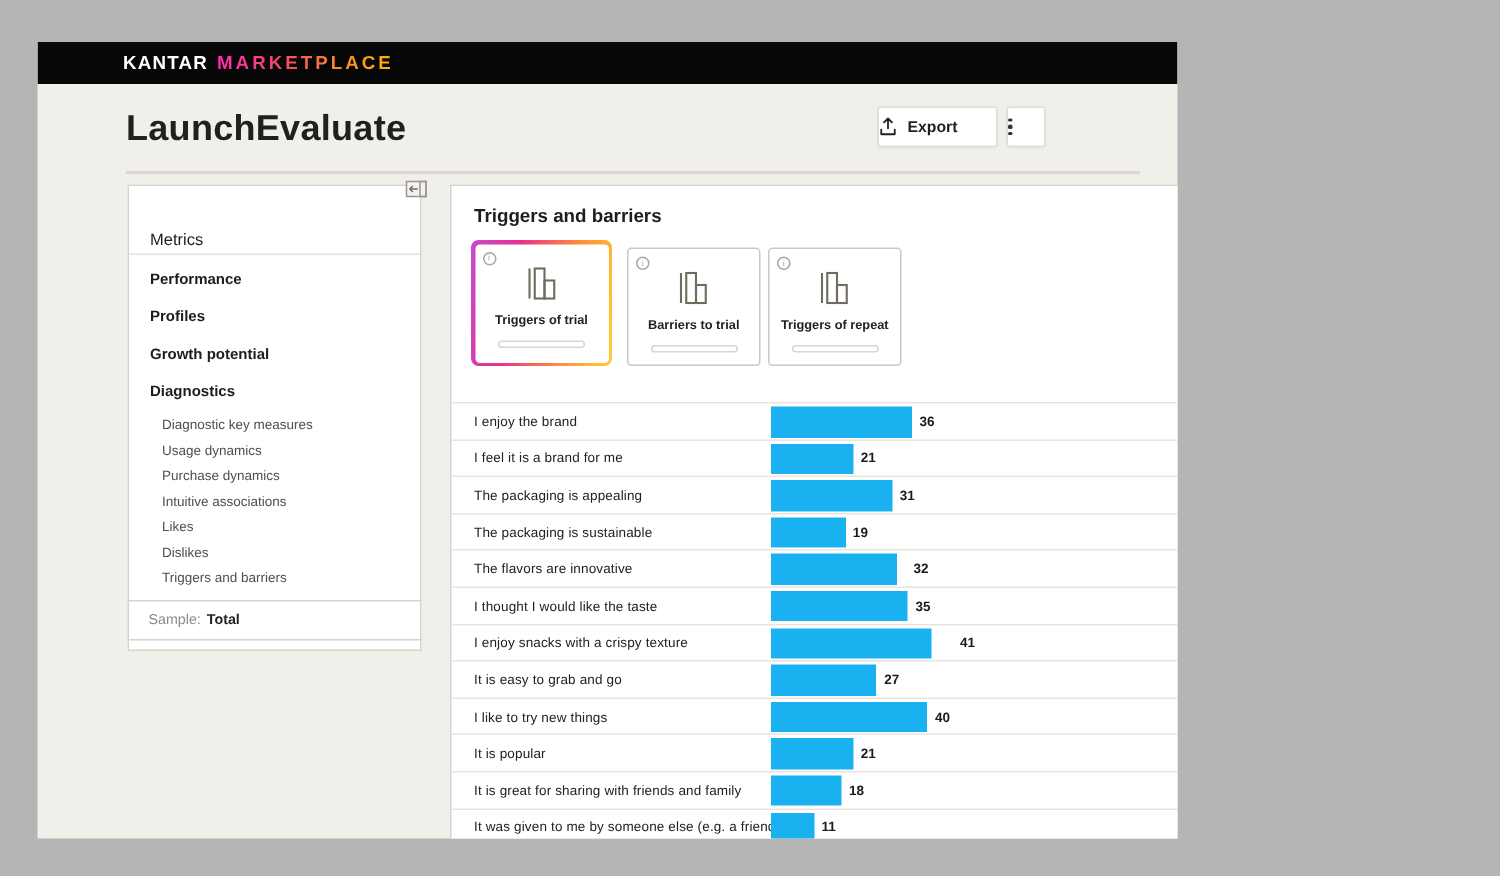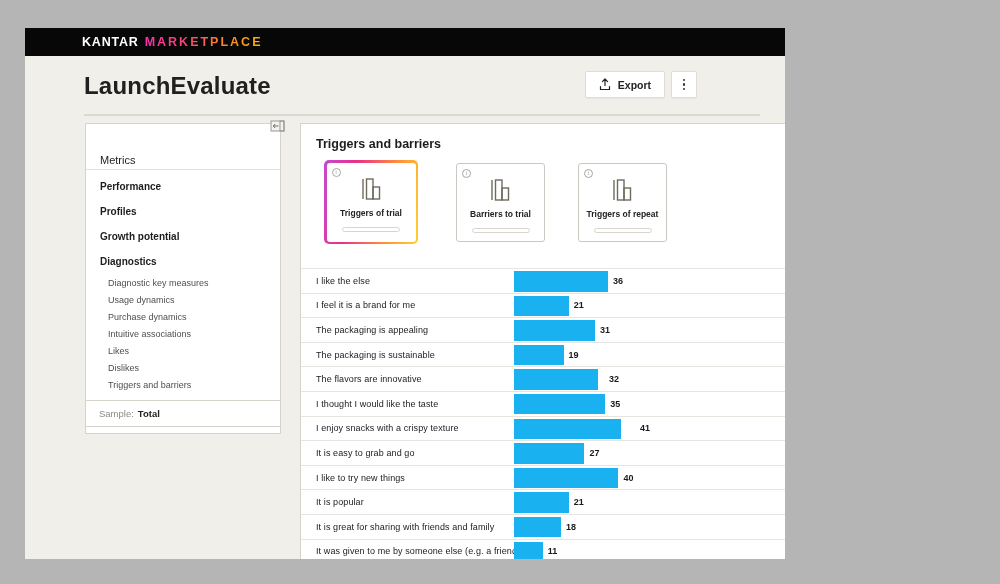--- a/index.html
+++ b/index.html
@@ -30,21 +30,21 @@
     -webkit-background-clip:text; background-clip:text; color:transparent;
   }
   
   .page-title {
     position:absolute; left:59px; top:44px;
     font-size:24px; font-weight:bold; color:#202020; letter-spacing:0.2px;
   }
   .hdr-actions { position:absolute; right:88px; top:43px; display:flex; gap:6px; }
   .btn {
     background:#ffffff; border:1px solid #e0ddd6; border-radius:2px;
-    height:27px; display:flex; align-items:center; justify-content:center;
+    height:27px; display:flex; align-items:center; justify-content:flex-start;
     cursor:pointer; box-shadow:0 1px 1px rgba(0,0,0,0.04);
   }
   .btn-export { width:80px; gap:7px; font-size:10.5px; font-weight:bold; color:#222; }
   .btn-kebab { width:26px; }
   .kebab-dots { display:flex; flex-direction:column; gap:2px; }
   .kebab-dots i { width:2.5px; height:2.5px; background:#333; border-radius:50%; }
   .hdr-divider {
     position:absolute; left:59px; right:25px; top:86px; height:2px; background:#dbd8d1;
   }
   
@@ -82,21 +82,21 @@
   .sample-value { font-size:9.5px; font-weight:bold; color:#222; }
   
   .main-panel {
     position:absolute; left:275px; top:95px; width:541px; height:470px;
     background:#ffffff; border:1px solid #d6d3cb;
   }
   .main-title {
     position:absolute; left:15px; top:13px;
     font-size:12.5px; font-weight:bold; color:#1d1d1d;
   }
-  .cards-row { position:absolute; left:23px; top:36px; display:flex; align-items:flex-start;gap:28px; }
+  .cards-row { position:absolute; left:13px; top:36px; display:flex; align-items:flex-end; }
   .card-sel-wrap {
     background:linear-gradient(100deg,#c44bcf 0%,#e8308a 30%,#ff8e3c 68%,#ffd02f 100%);
     padding:2.5px; border-radius:5px; margin-right:5px; cursor:pointer;
   }
   .card {
     width:89px; height:79px; background:#ffffff; border-radius:3px;
     position:relative; display:flex; flex-direction:column; align-items:center;
     justify-content:flex-start; cursor:pointer;
   }
   .card-plain { border:1px solid #cbc8c1; margin-left:5px; margin-top:2.5px; }
@@ -234,21 +234,21 @@
           </svg>
         </span>
         <span class="card-label">Triggers of repeat</span>
         <span class="card-pill"></span>
       </div>
 
     </div>
 
     <div class="chart">
         <div class="chart-row">
-          <span class="chart-label">I like the else</span>
+          <span class="chart-label">I enjoy the brand</span>
           <div class="chart-bar" style="width: 93.96px; background: rgb(26, 177, 240);"></div>
           <span class="chart-value" style="left: 311.96px;">36</span>
         </div>
         <div class="chart-row">
           <span class="chart-label">I feel it is a brand for me</span>
           <div class="chart-bar" style="width: 54.81px; background: rgb(26, 177, 240);"></div>
           <span class="chart-value" style="left: 272.81px;">21</span>
         </div>
         <div class="chart-row">
           <span class="chart-label">The packaging is appealing</span>

